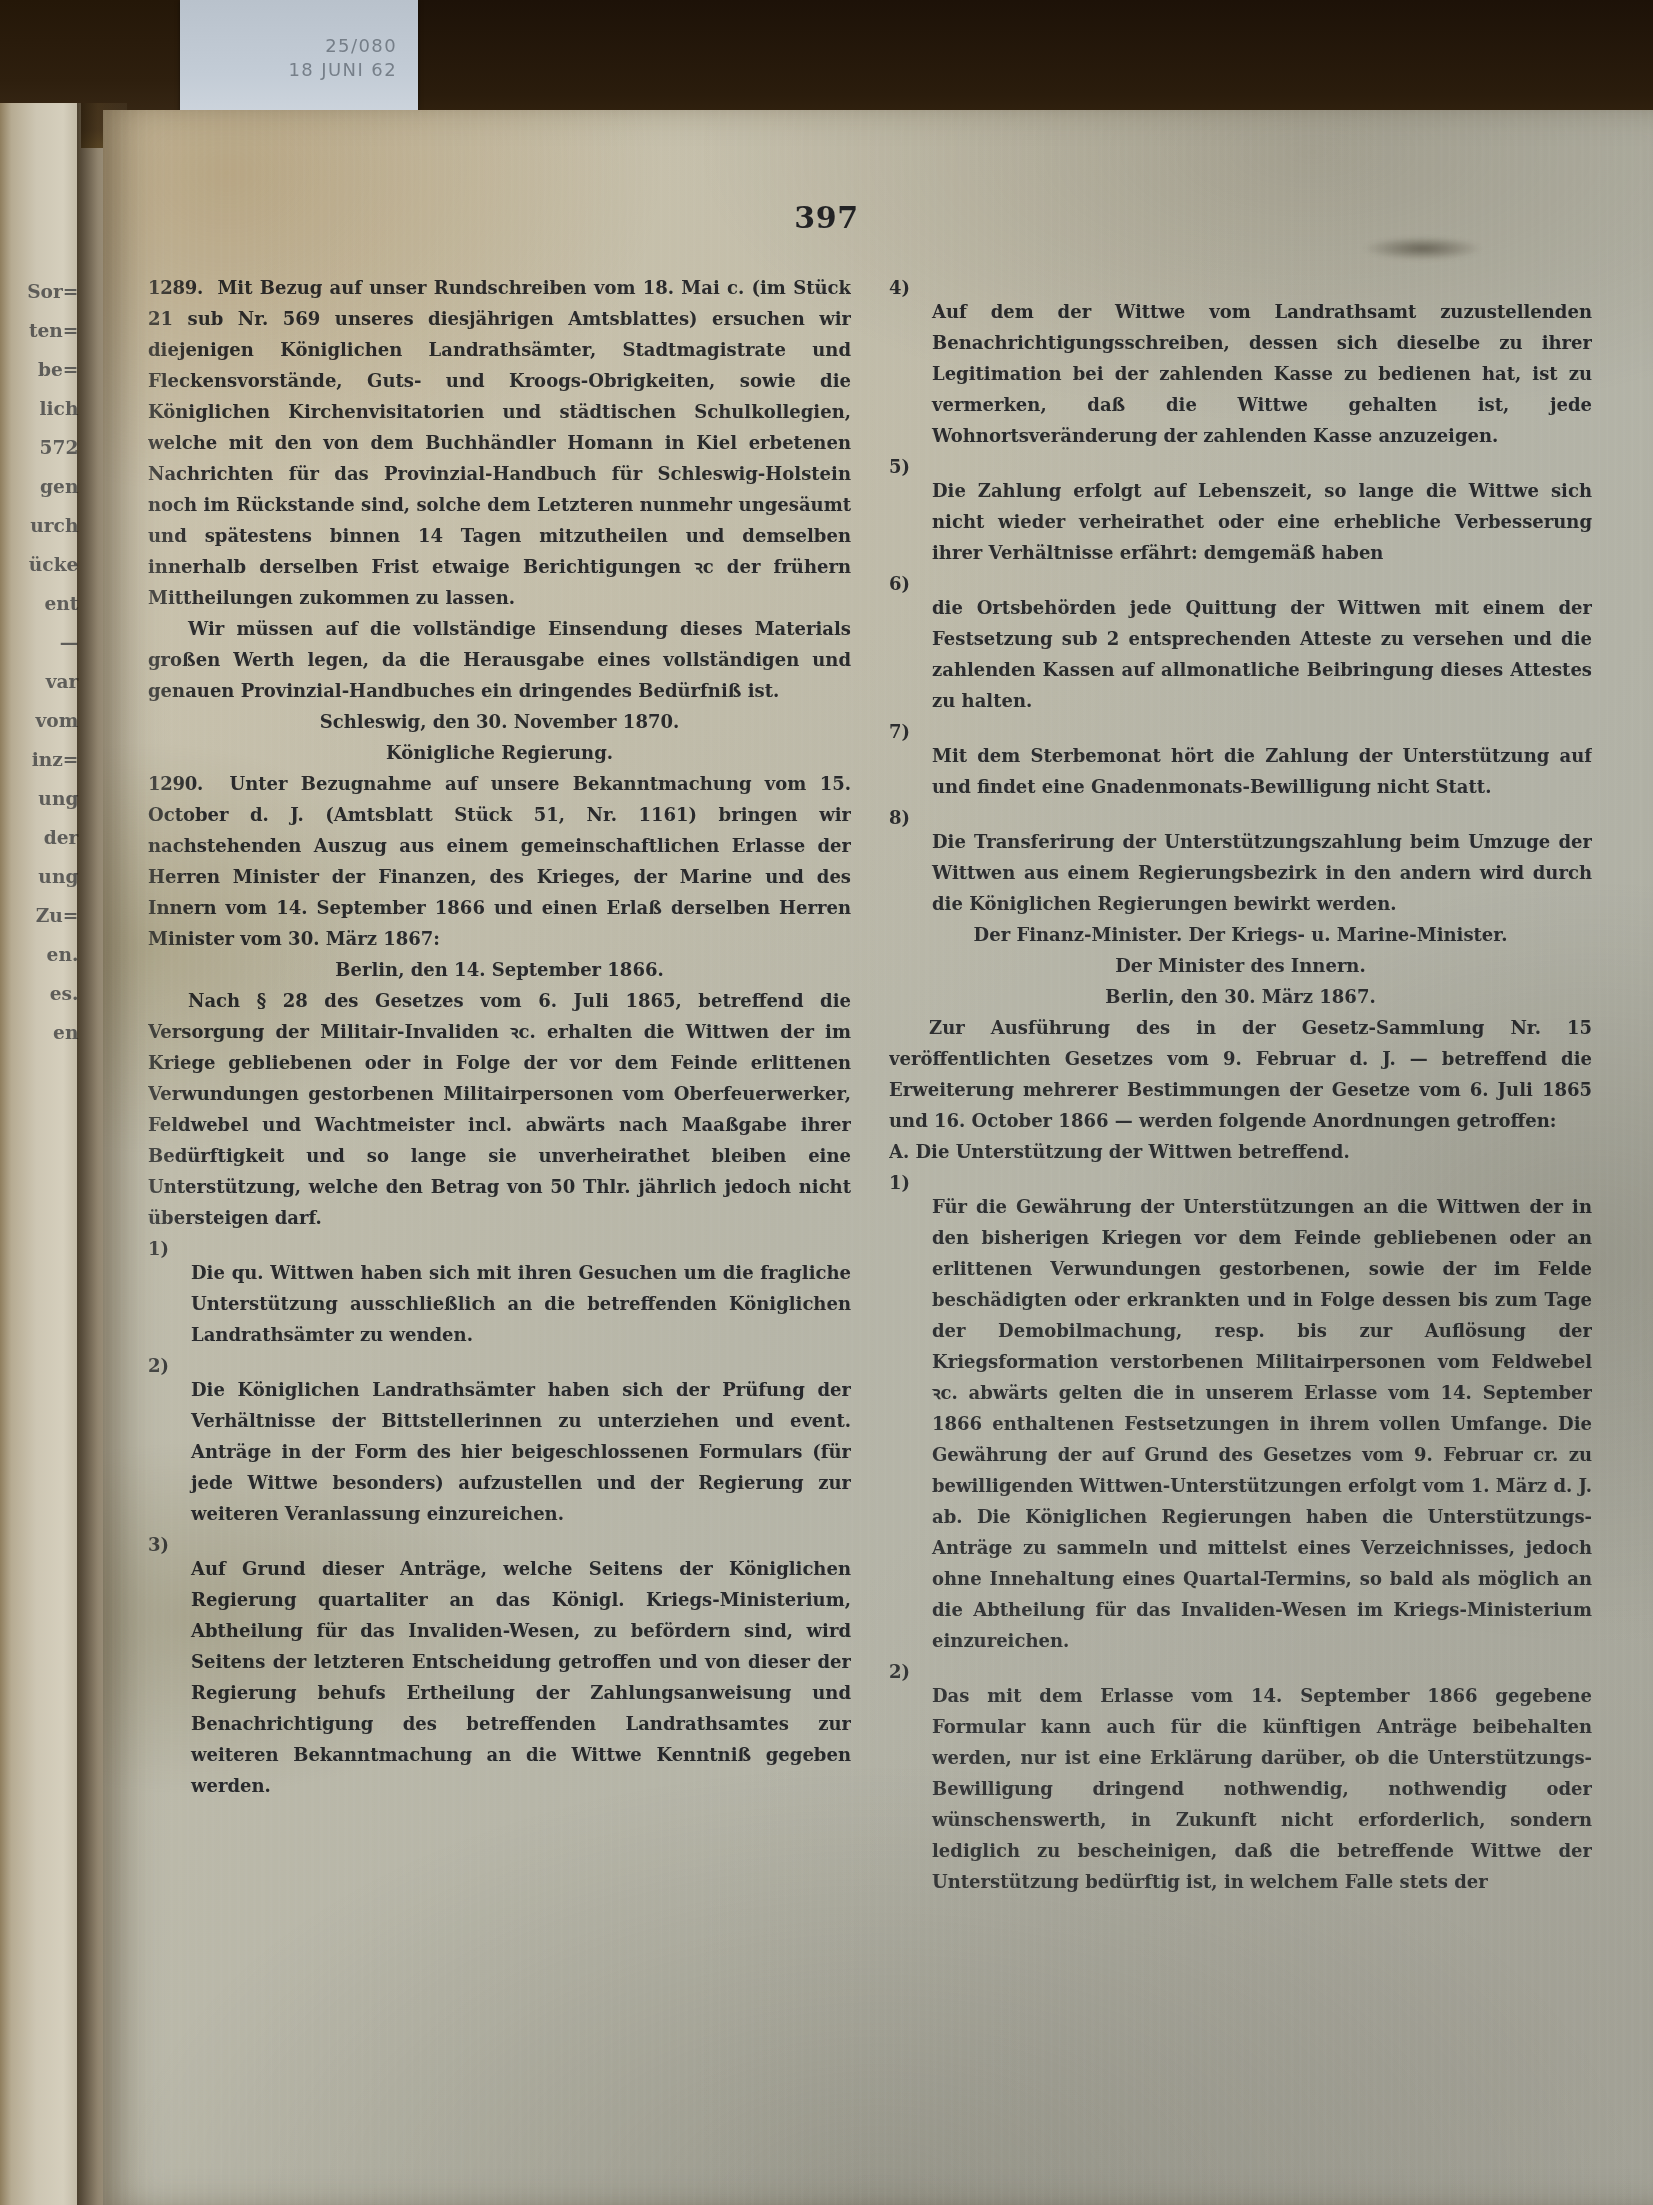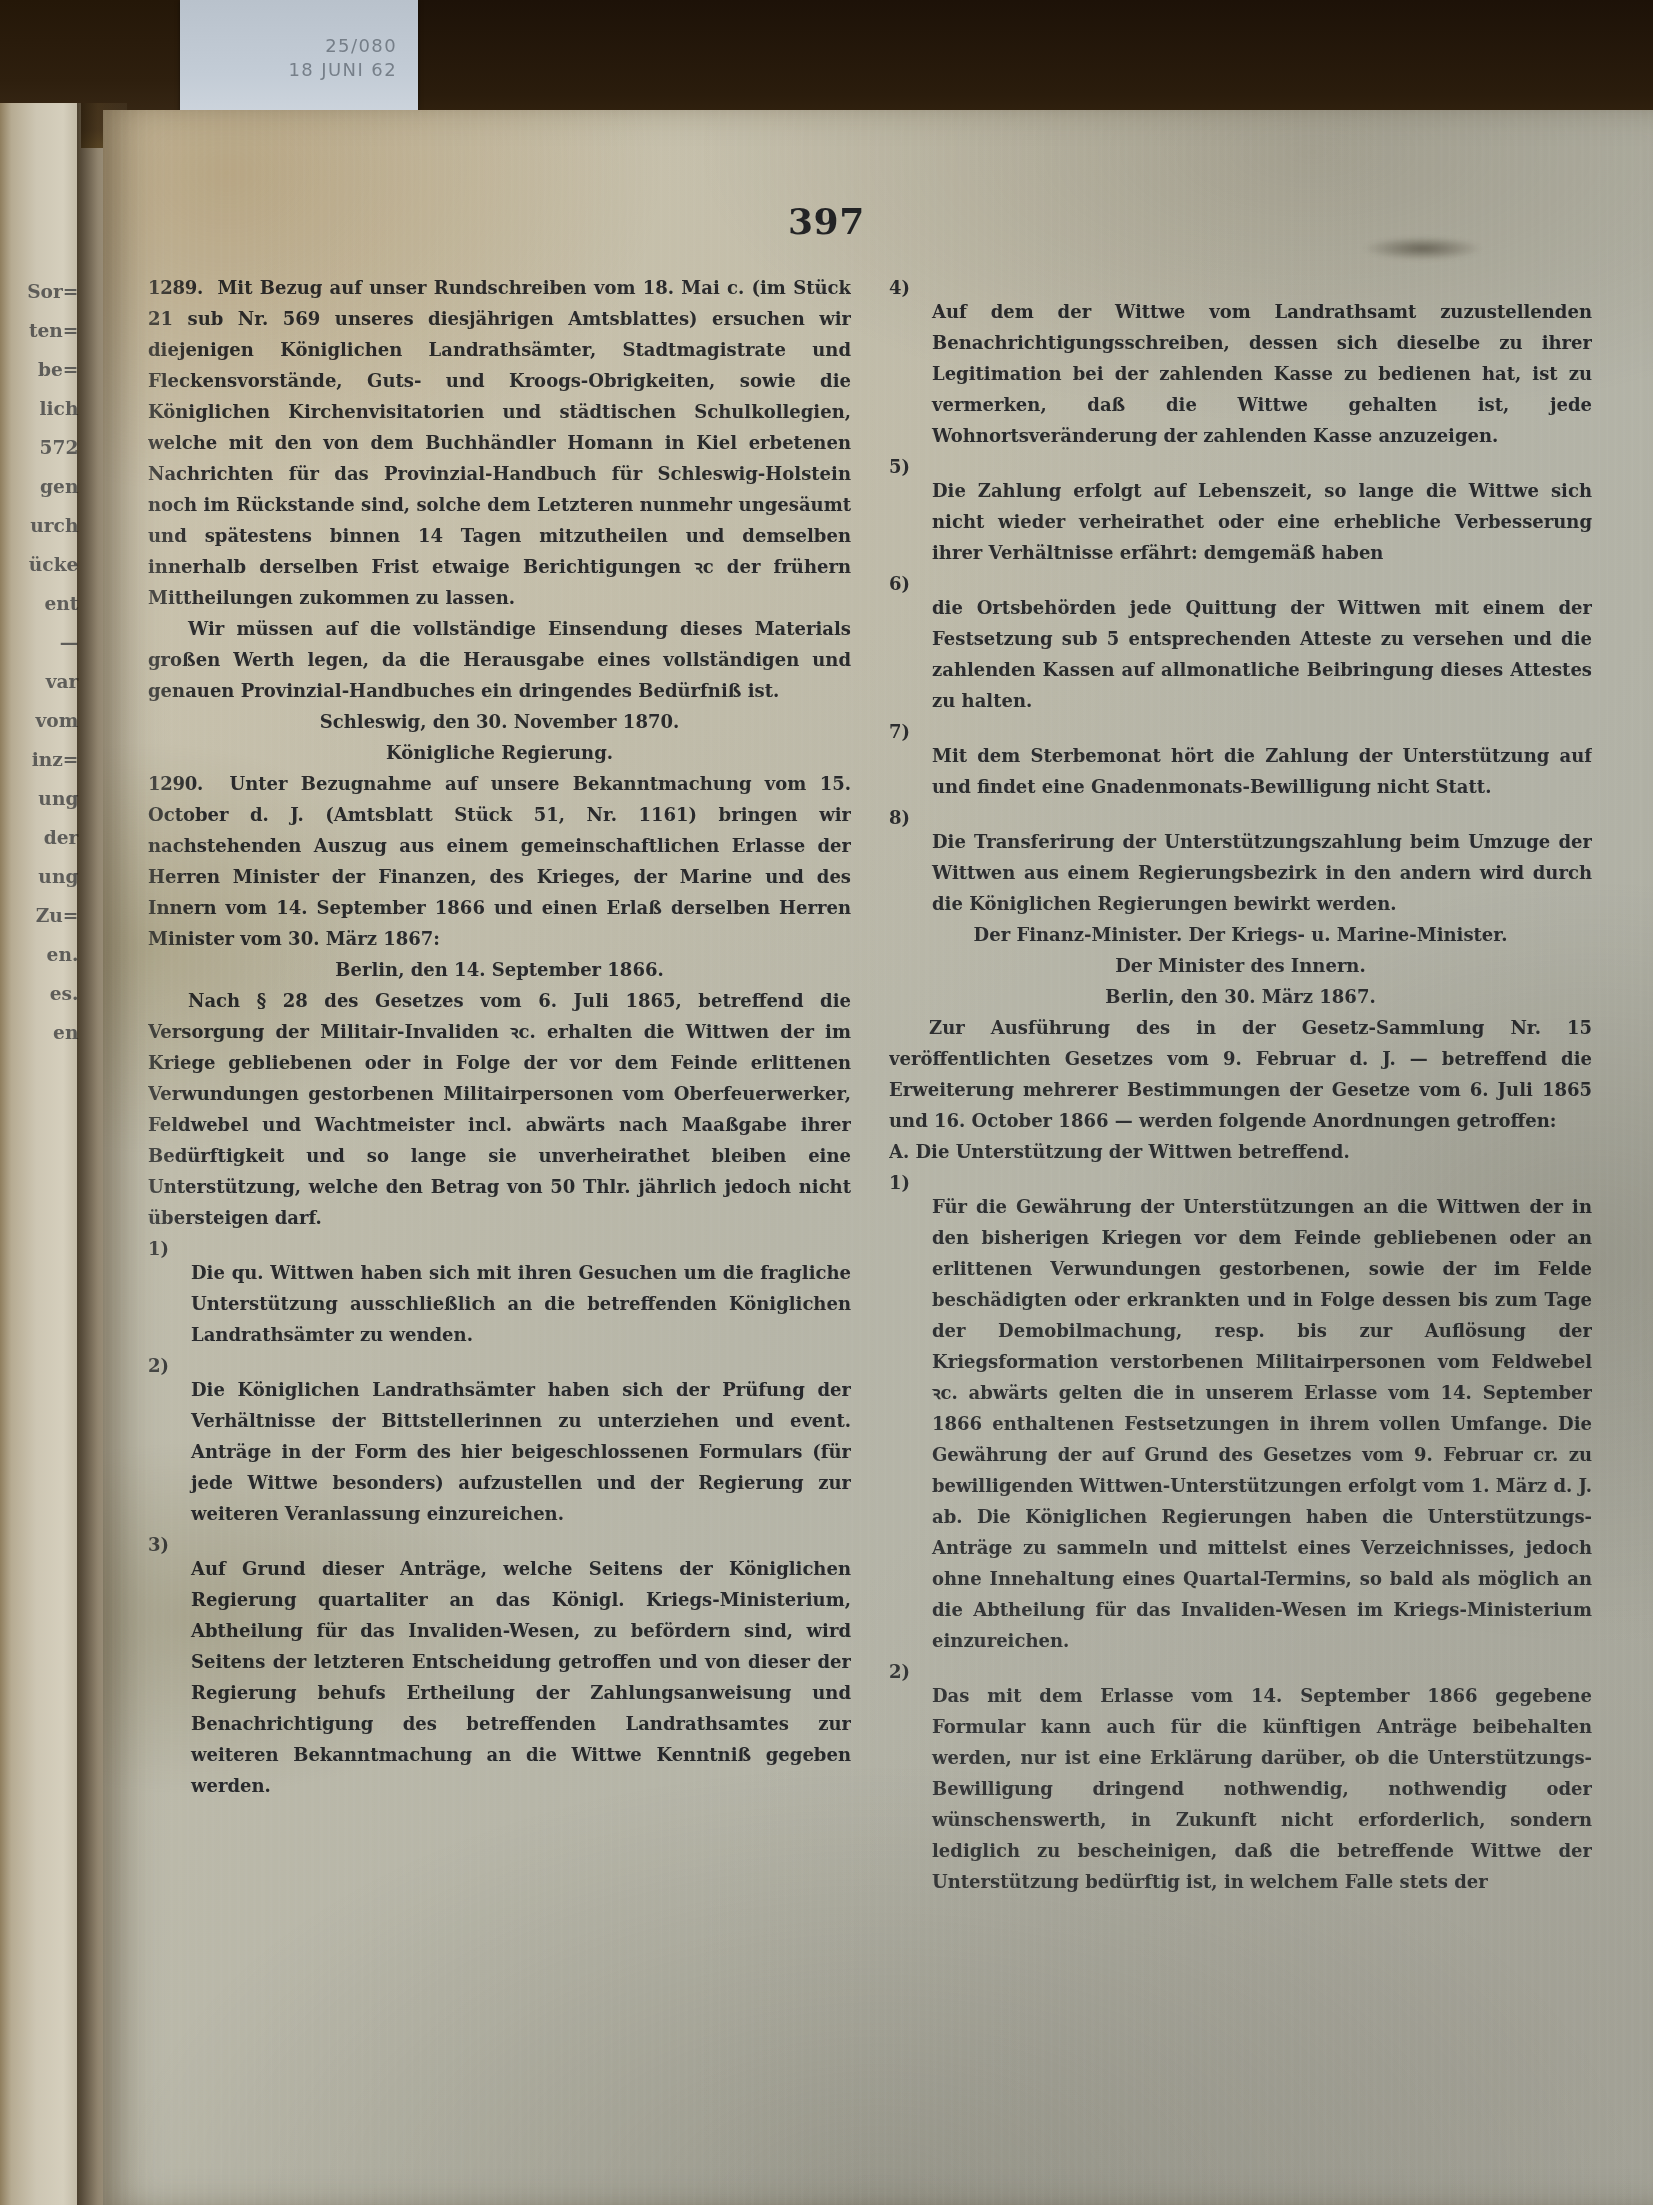--- a/index.html
+++ b/index.html
@@ -98,21 +98,21 @@
   }
 
   
   .fraktur{
     font-family:"DejaVu Serif", serif;
     color:#22242c;
     -webkit-font-smoothing:none;
   }
   #folio{
     position:absolute;left:0;right:0;top:200px;text-align:center;
-    font-weight:700;font-size:36px;letter-spacing:0.7px;color:#1e2029;
+    font-weight:700;font-size:30px;letter-spacing:0.7px;color:#1e2029;
   }
 
   .col{
     position:absolute;top:272px;width:703px;
     font-size:18px;line-height:31px;font-weight:600;
     color:#272a33;text-align:justify;
     text-rendering:optimizeLegibility;
   }
   #col-left{left:148px;}
   #col-right{left:889px;}
@@ -226,21 +226,21 @@
     <div class="item">
       <span class="mark">4)</span>
       <span class="body">Auf dem der Wittwe vom Landrathsamt zuzustellenden Benachrichtigungsschreiben, dessen sich dieselbe zu ihrer Legitimation bei der zahlenden Kasse zu bedienen hat, ist zu vermerken, daß die Wittwe gehalten ist, jede Wohnortsveränderung der zahlenden Kasse anzuzeigen.</span>
     </div>
     <div class="item">
       <span class="mark">5)</span>
       <span class="body">Die Zahlung erfolgt auf Lebenszeit, so lange die Wittwe sich nicht wieder verheirathet oder eine erhebliche Verbesserung ihrer Verhältnisse erfährt: demgemäß haben</span>
     </div>
     <div class="item">
       <span class="mark">6)</span>
-      <span class="body">die Ortsbehörden jede Quittung der Wittwen mit einem der Festsetzung sub 5 entsprechenden Atteste zu versehen und die zahlenden Kassen auf allmonatliche Beibringung dieses Attestes zu halten.</span>
+      <span class="body">die Ortsbehörden jede Quittung der Wittwen mit einem der Festsetzung sub 2 entsprechenden Atteste zu versehen und die zahlenden Kassen auf allmonatliche Beibringung dieses Attestes zu halten.</span>
     </div>
     <div class="item">
       <span class="mark">7)</span>
       <span class="body">Mit dem Sterbemonat hört die Zahlung der Unterstützung auf und findet eine Gnadenmonats-Bewilligung nicht Statt.</span>
     </div>
     <div class="item">
       <span class="mark">8)</span>
       <span class="body">Die Transferirung der Unterstützungszahlung beim Umzuge der Wittwen aus einem Regierungsbezirk in den andern wird durch die Königlichen Regierungen bewirkt werden.</span>
     </div>
 

